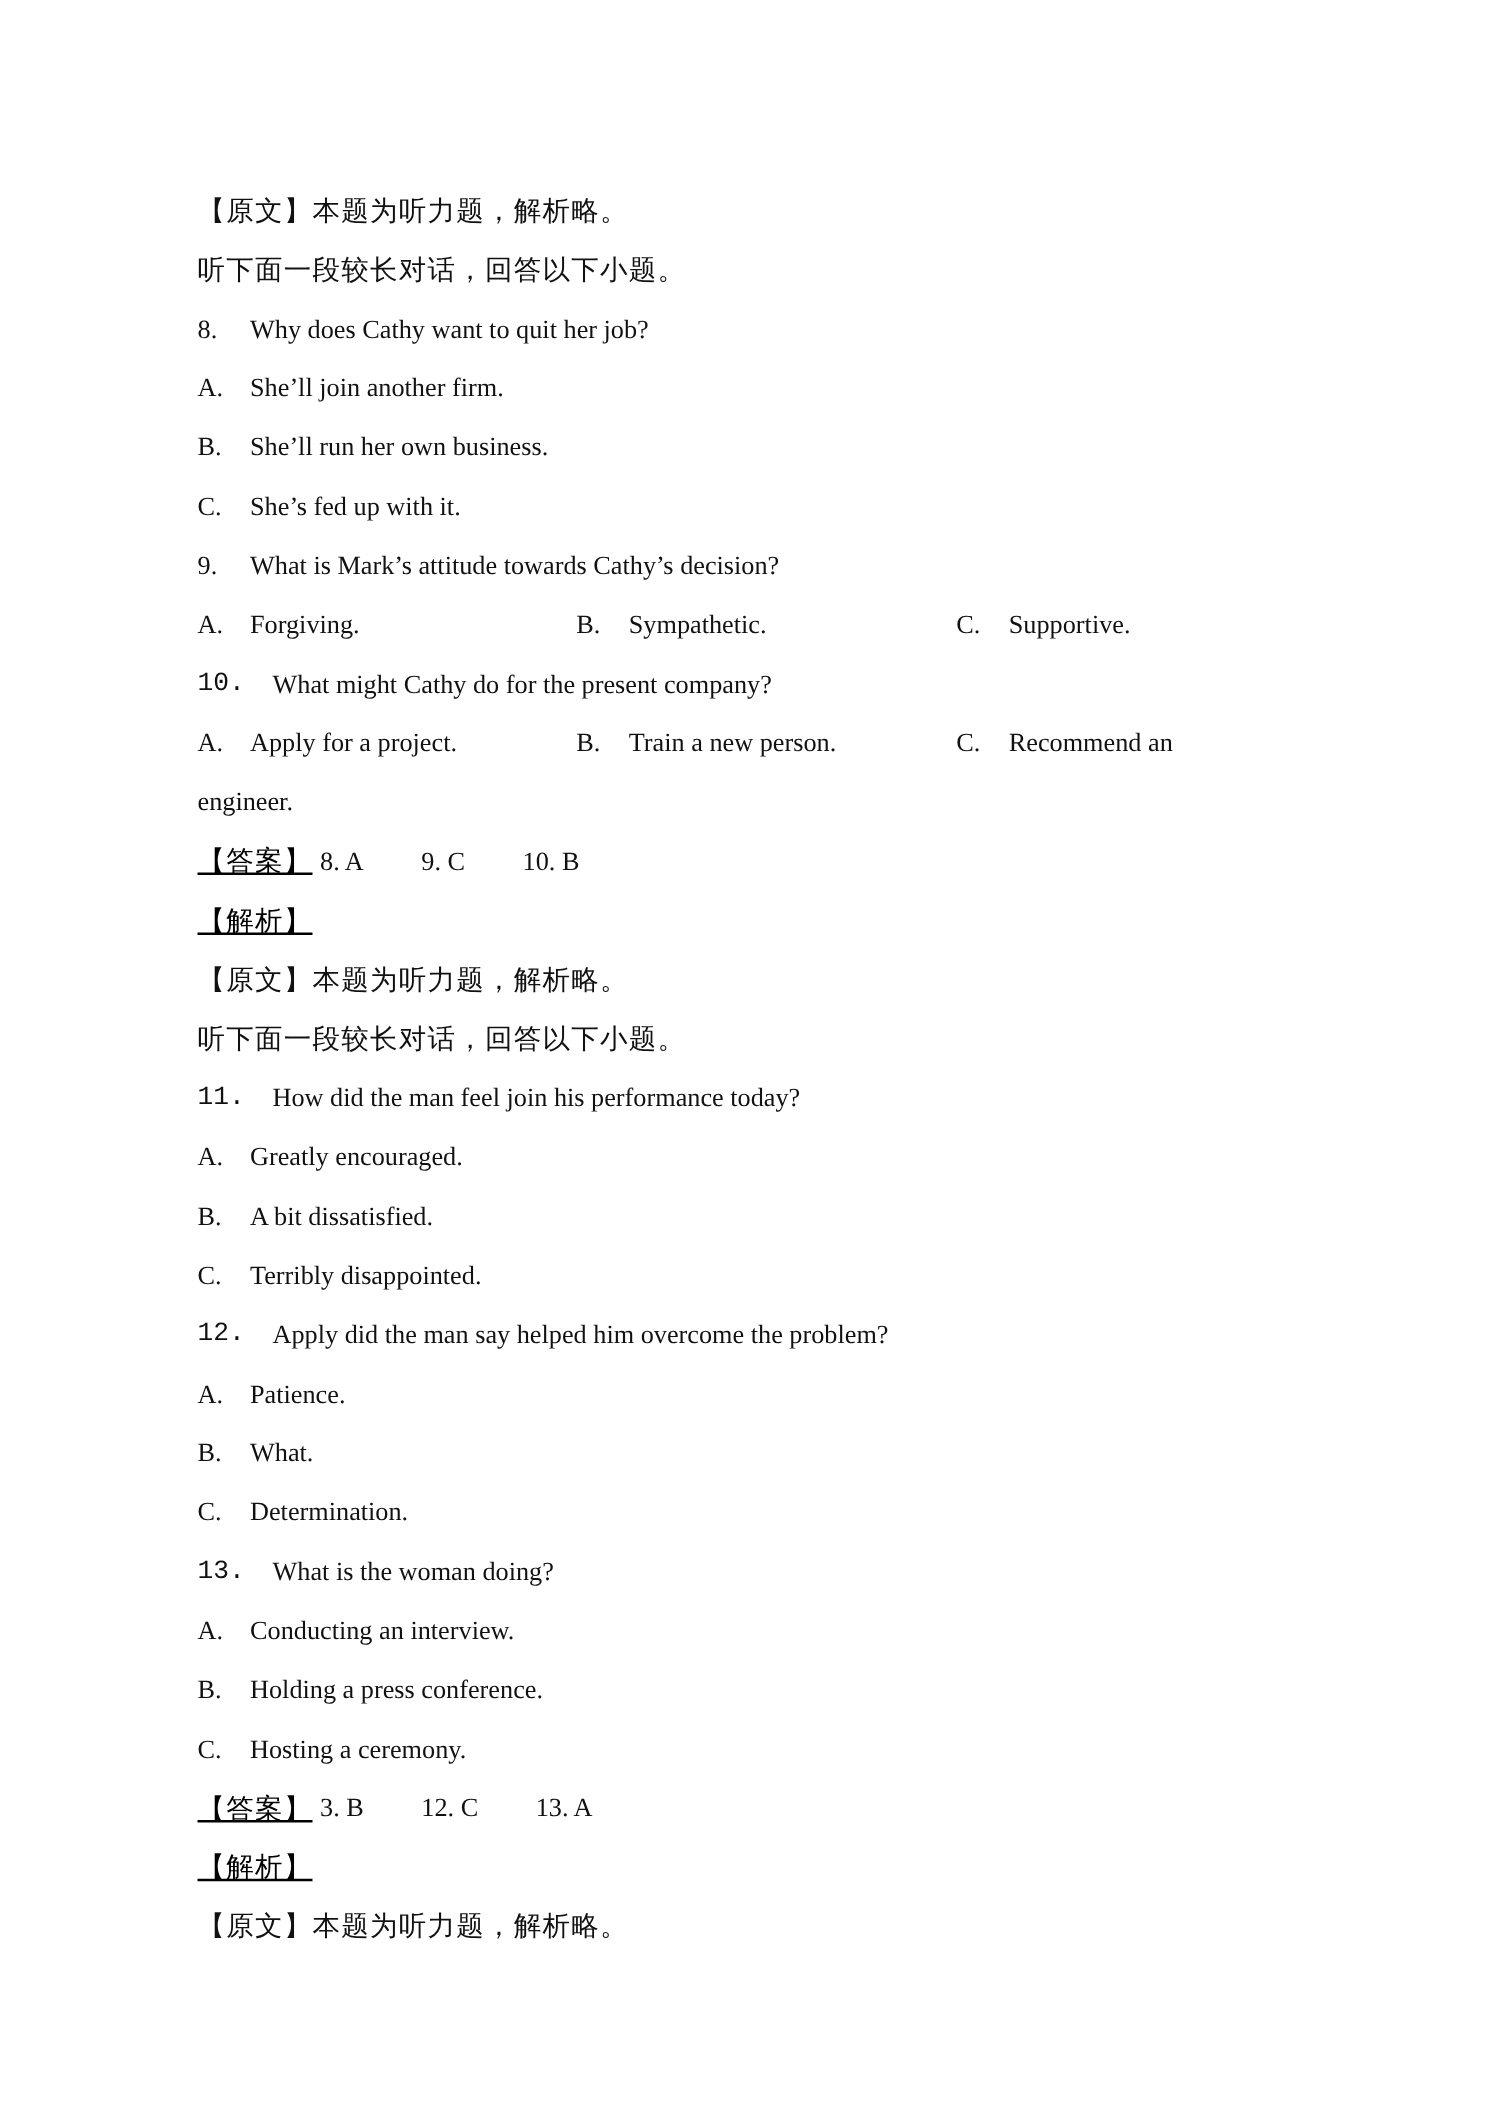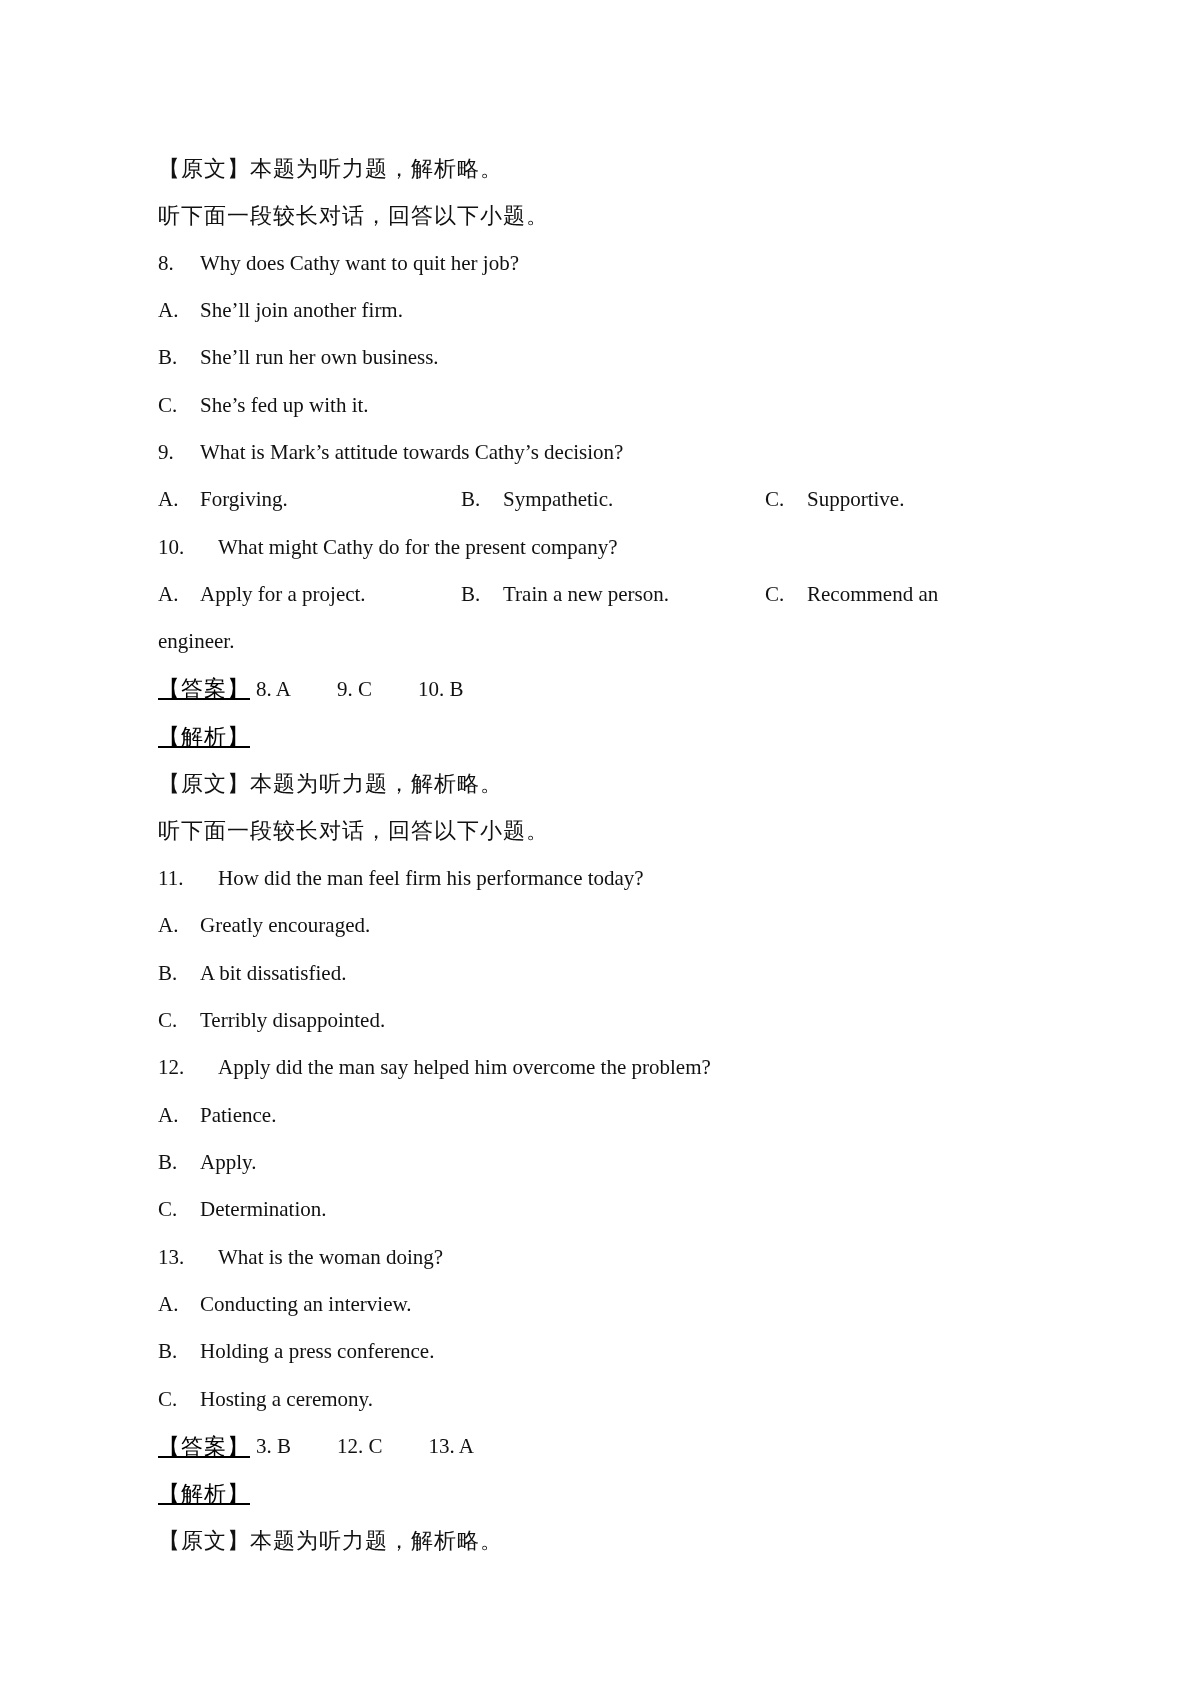--- a/index.html
+++ b/index.html
@@ -22,21 +22,21 @@
     height: 47.33px;
     display: flex;
     align-items: center;
     white-space: nowrap;
     font-size: 21px;
     color: #111111;
   }
   .cn { font-size: 22px; letter-spacing: 1px; }
   .lab { display: inline-block; flex: 0 0 auto; }
   .w1 { width: 42px; }
-  .w2 { width: 60px; }
+  .w2 { width: 60px; font-family: Liberation Mono, monospace; }
   .optrow { position: relative; }
   .cell {
     position: absolute; top: 0; height: 100%;
     display: flex; align-items: center; white-space: nowrap;
   }
   .cell.ca { left: 0; }
   .cell.cb { left: 303px; }
   .cell.cc { left: 607px; }
   .blue { color: #000000; text-decoration: underline; }
   .anslab { margin-right: 6px; }
@@ -121,21 +121,21 @@
     </div>
 
     <div class="line cn">
       <span>【原文】</span>
         <span>本题为听力题，解析略。</span>
     </div>
     <div class="line cn">听下面一段较长对话，回答以下小题。</div>
 
     <div class="line">
       <span class="lab w2">11.</span>
-        <span>How did the man feel firm his performance today?</span>
+        <span>How did the man feel join his performance today?</span>
     </div>
     <div class="line">
       <span class="lab w1">A.</span>
         <span>Greatly encouraged.</span>
     </div>
     <div class="line">
       <span class="lab w1">B.</span>
         <span>A bit dissatisfied.</span>
     </div>
     <div class="line">
@@ -146,21 +146,21 @@
     <div class="line">
       <span class="lab w2">12.</span>
         <span>Apply did the man say helped him overcome the problem?</span>
     </div>
     <div class="line">
       <span class="lab w1">A.</span>
         <span>Patience.</span>
     </div>
     <div class="line">
       <span class="lab w1">B.</span>
-        <span>Apply.</span>
+        <span>What.</span>
     </div>
     <div class="line">
       <span class="lab w1">C.</span>
         <span>Determination.</span>
     </div>
 
     <div class="line">
       <span class="lab w2">13.</span>
         <span>What is the woman doing?</span>
     </div>

